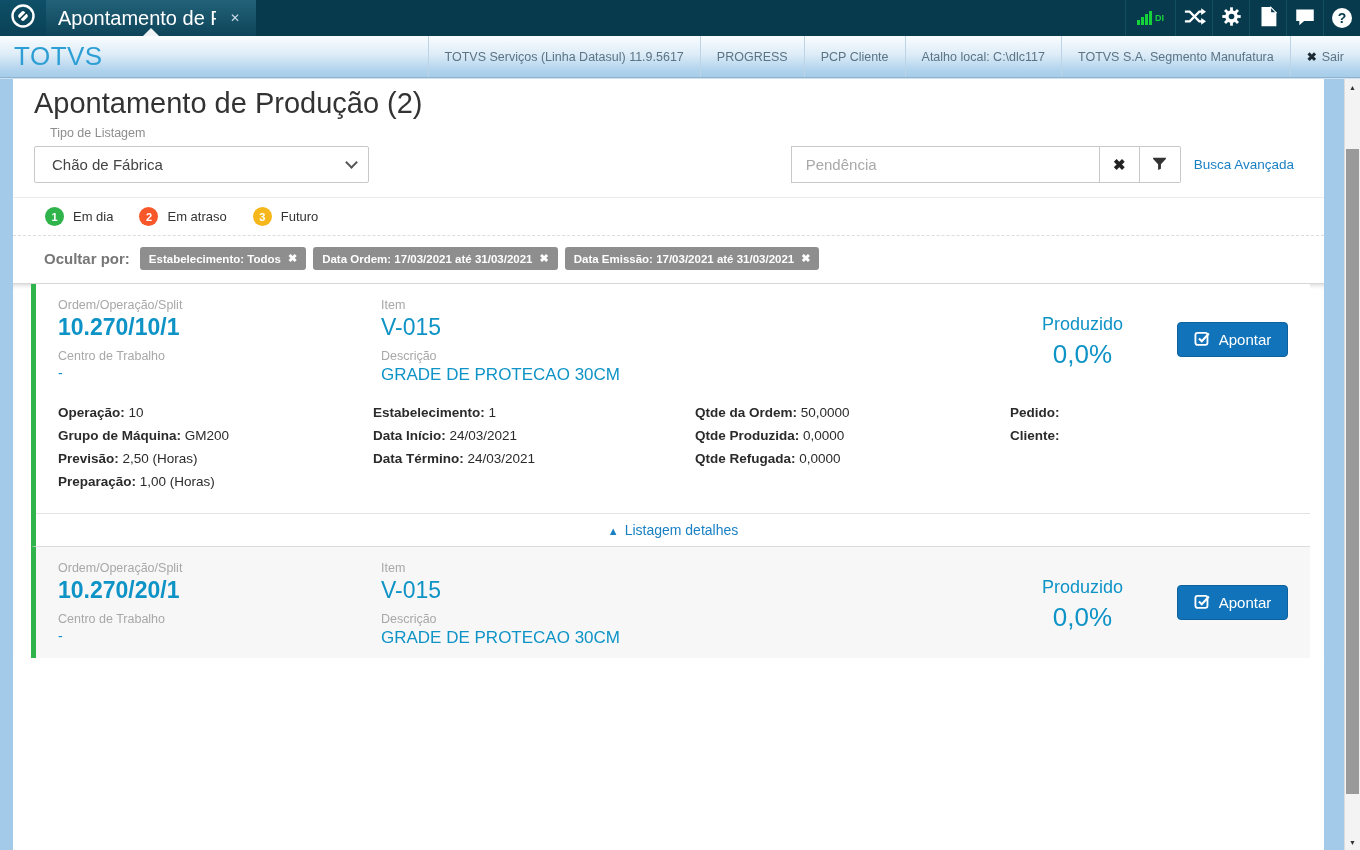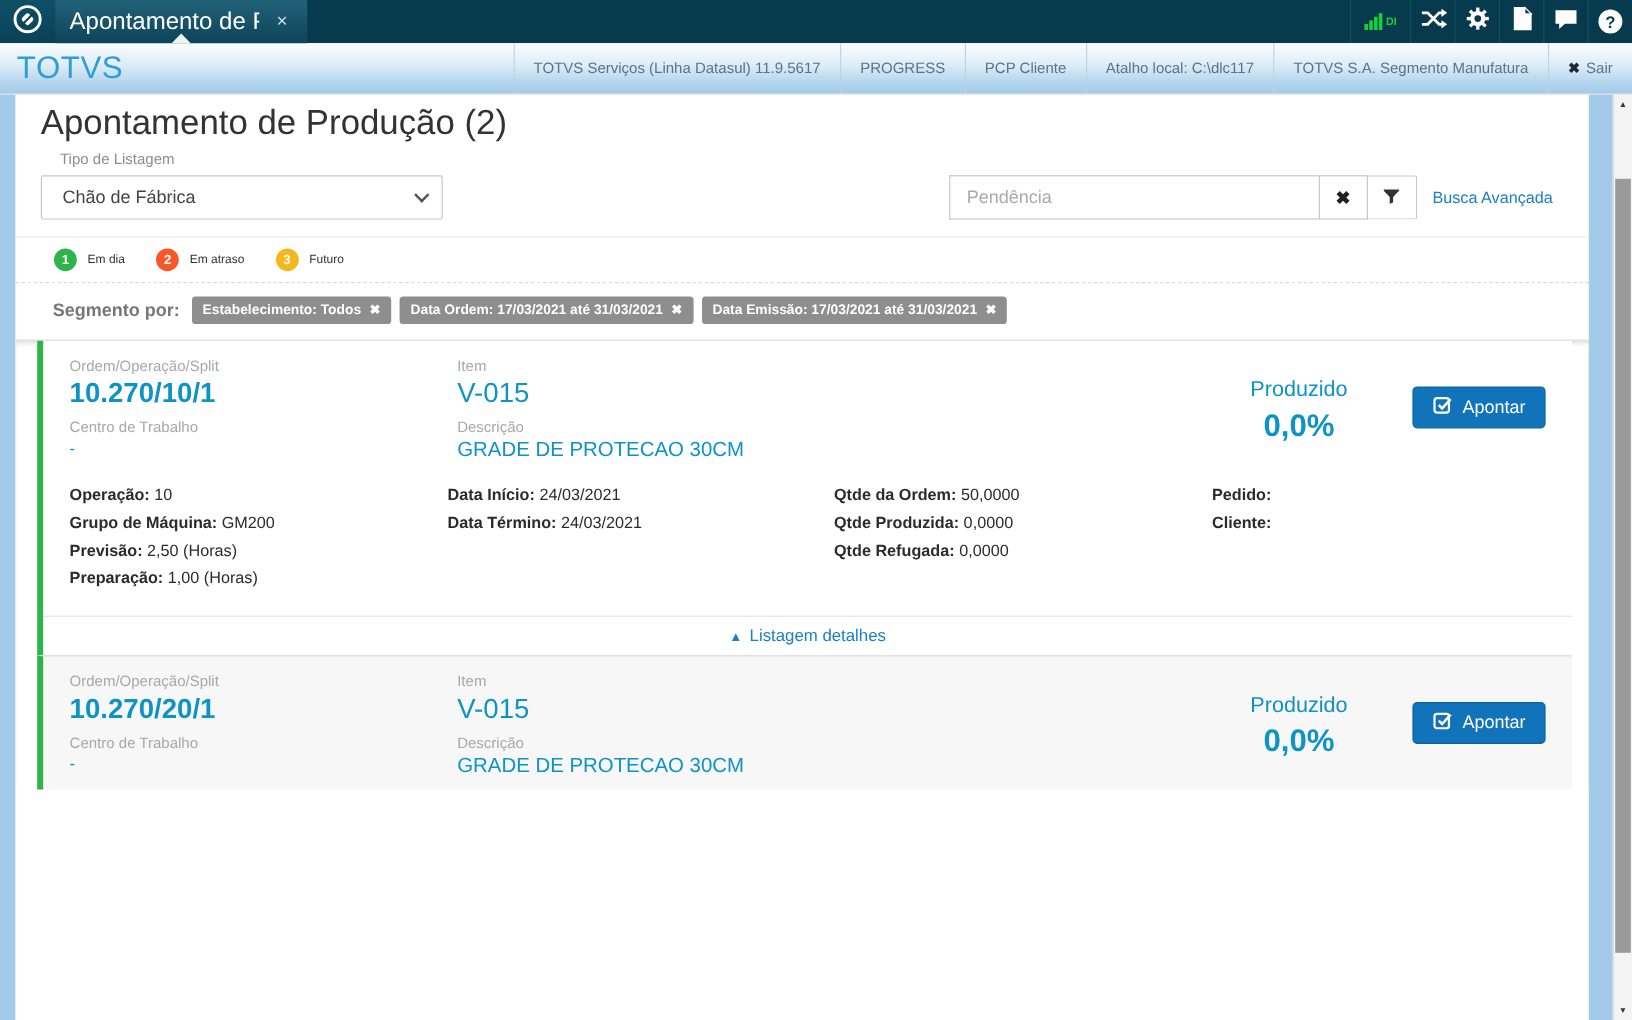--- a/index.html
+++ b/index.html
@@ -65,21 +65,21 @@
   .clear-x { font-size:15px; color:#222; font-weight:bold; }
   .adv-link { margin-left:13px; font-size:13.5px; color:#1a80c4; text-decoration:none; cursor:pointer; }
 
   .rule { border-top:1px solid #ececec; margin:14px 0 0; }
   .legend-row { display:flex; align-items:center; gap:26px; padding:9px 0 9px 32px;
                 border-bottom:1px dashed #ddd; }
   .legend-item { display:flex; align-items:center; gap:9px; }
   .dot { width:19px; height:19px; border-radius:50%; color:#fff; font-size:11px; font-weight:bold;
          display:flex; align-items:center; justify-content:center; }
   .dot.g { background:#2fb44b; } .dot.r { background:#f8572a; } .dot.y { background:#f6b71c; }
-  .legend-label { font-size:10px; color:#333; }
+  .legend-label { font-size:13px; color:#333; }
 
   .filter-row { display:flex; align-items:center; gap:7px; padding:11px 0 13px 31px; }
   .filter-title { font-size:15px; font-weight:bold; color:#777; margin-right:3px; }
   .pill { background:#8e8e8e; color:#fff; font-size:11.5px; font-weight:bold; border-radius:3px;
           padding:5px 9px; display:flex; align-items:center; gap:7px; cursor:default; }
   .pill-x { font-size:11px; cursor:pointer; }
 
   
   .cards { border-top:1px solid #d8d8d8; box-shadow:inset 0 4px 5px -3px rgba(0,0,0,.18); }
   .card { border-left:5px solid #2fb44b; margin-left:18px; margin-right:14px; background:#fff; }
@@ -87,21 +87,21 @@
   .card-head { display:flex; padding:14px 0 10px 22px; }
   .c-col1 { width:323px; }
   .c-col2 { flex:1; }
   .c-label { font-size:12.5px; color:#a8a8a8; margin-bottom:2px; }
   .c-order { font-size:23px; font-weight:bold; color:#0e93c6; margin-bottom:8px; }
   .c-item  { font-size:23px; font-weight:400; color:#0e93c6; margin-bottom:8px; }
   .c-wc    { font-size:14px; color:#0e93c6; }
   .c-desc  { font-size:17px; color:#0e93c6; }
   .produced { width:145px; text-align:center; padding-top:16px; }
   .produced-label { font-size:18px; color:#0e93c6; }
-  .produced-pct { font-size:26px; font-weight:bold; color:#0e93c6; margin-top:4px; }
+  .produced-pct { font-size:26px; font-weight:normal; color:#0e93c6; margin-top:4px; }
   .btn-col { width:155px; display:flex; justify-content:center; padding-top:24px; }
   .apontar-btn { height:35px; padding:0 16px; background:#1173b9; border:1px solid #0d629e;
                  border-radius:4px; color:#fff; font-size:15px; display:flex; align-items:center;
                  gap:8px; cursor:pointer; font-family:"Liberation Sans",sans-serif; }
 
   .card-details { display:grid; grid-template-columns:315px 322px 315px 1fr;
                   padding:6px 0 20px 22px; }
   .drow { font-size:13.5px; color:#2b2b2b; line-height:23px; white-space:nowrap; }
   .drow b { font-weight:bold; }
 
@@ -249,21 +249,21 @@
           <span class="dot r">2</span>
           <span class="legend-label">Em atraso</span>
         </span>
         <span class="legend-item">
           <span class="dot y">3</span>
           <span class="legend-label">Futuro</span>
         </span>
       </div>
 
       <div class="filter-row">
-        <span class="filter-title">Segmento por:</span>
+        <span class="filter-title">Ocultar por:</span>
         <span class="pill">
           <span>Estabelecimento: Todos</span>
           <span class="pill-x">✖</span>
         </span>
         <span class="pill">
           <span>Data Ordem: 17/03/2021 até 31/03/2021</span>
           <span class="pill-x">✖</span>
         </span>
         <span class="pill">
           <span>Data Emissão: 17/03/2021 até 31/03/2021</span>
@@ -305,20 +305,21 @@
           </div>
 
           <div class="card-details">
             <div>
               <div class="drow"><b>Operação:</b> <span>10</span></div>
               <div class="drow"><b>Grupo de Máquina:</b> <span>GM200</span></div>
               <div class="drow"><b>Previsão:</b> <span>2,50 (Horas)</span></div>
               <div class="drow"><b>Preparação:</b> <span>1,00 (Horas)</span></div>
             </div>
             <div>
+              <div class="drow"><b>Estabelecimento:</b> <span>1</span></div>
               <div class="drow"><b>Data Início:</b> <span>24/03/2021</span></div>
               <div class="drow"><b>Data Término:</b> <span>24/03/2021</span></div>
             </div>
             <div>
               <div class="drow"><b>Qtde da Ordem:</b> <span>50,0000</span></div>
               <div class="drow"><b>Qtde Produzida:</b> <span>0,0000</span></div>
               <div class="drow"><b>Qtde Refugada:</b> <span>0,0000</span></div>
             </div>
             <div>
               <div class="drow"><b>Pedido:</b> <span></span></div>

